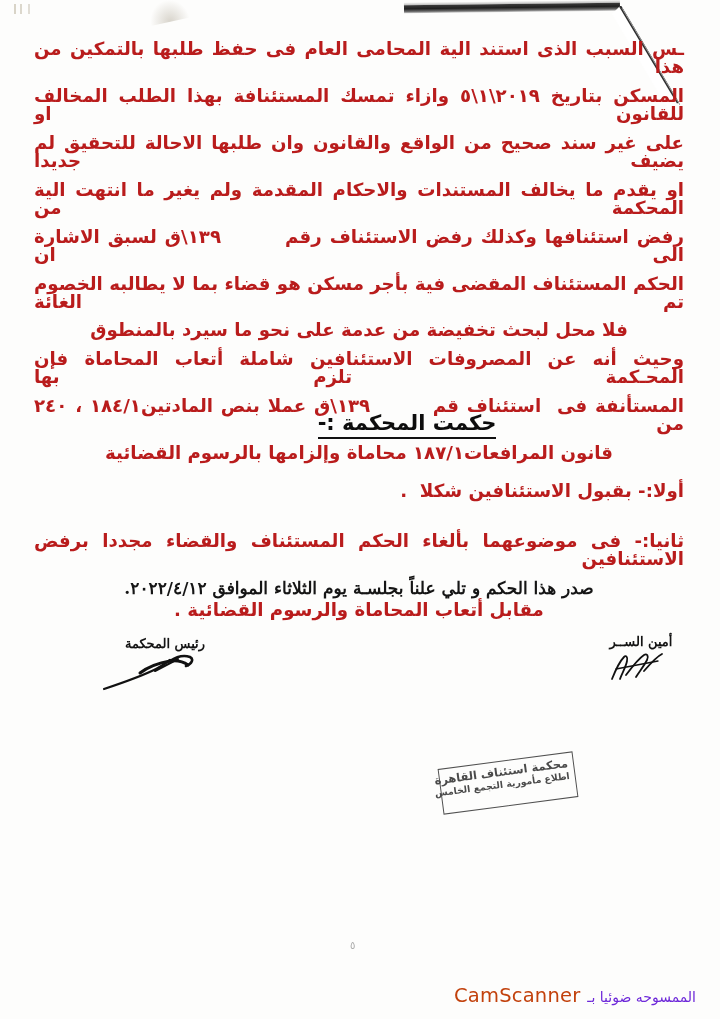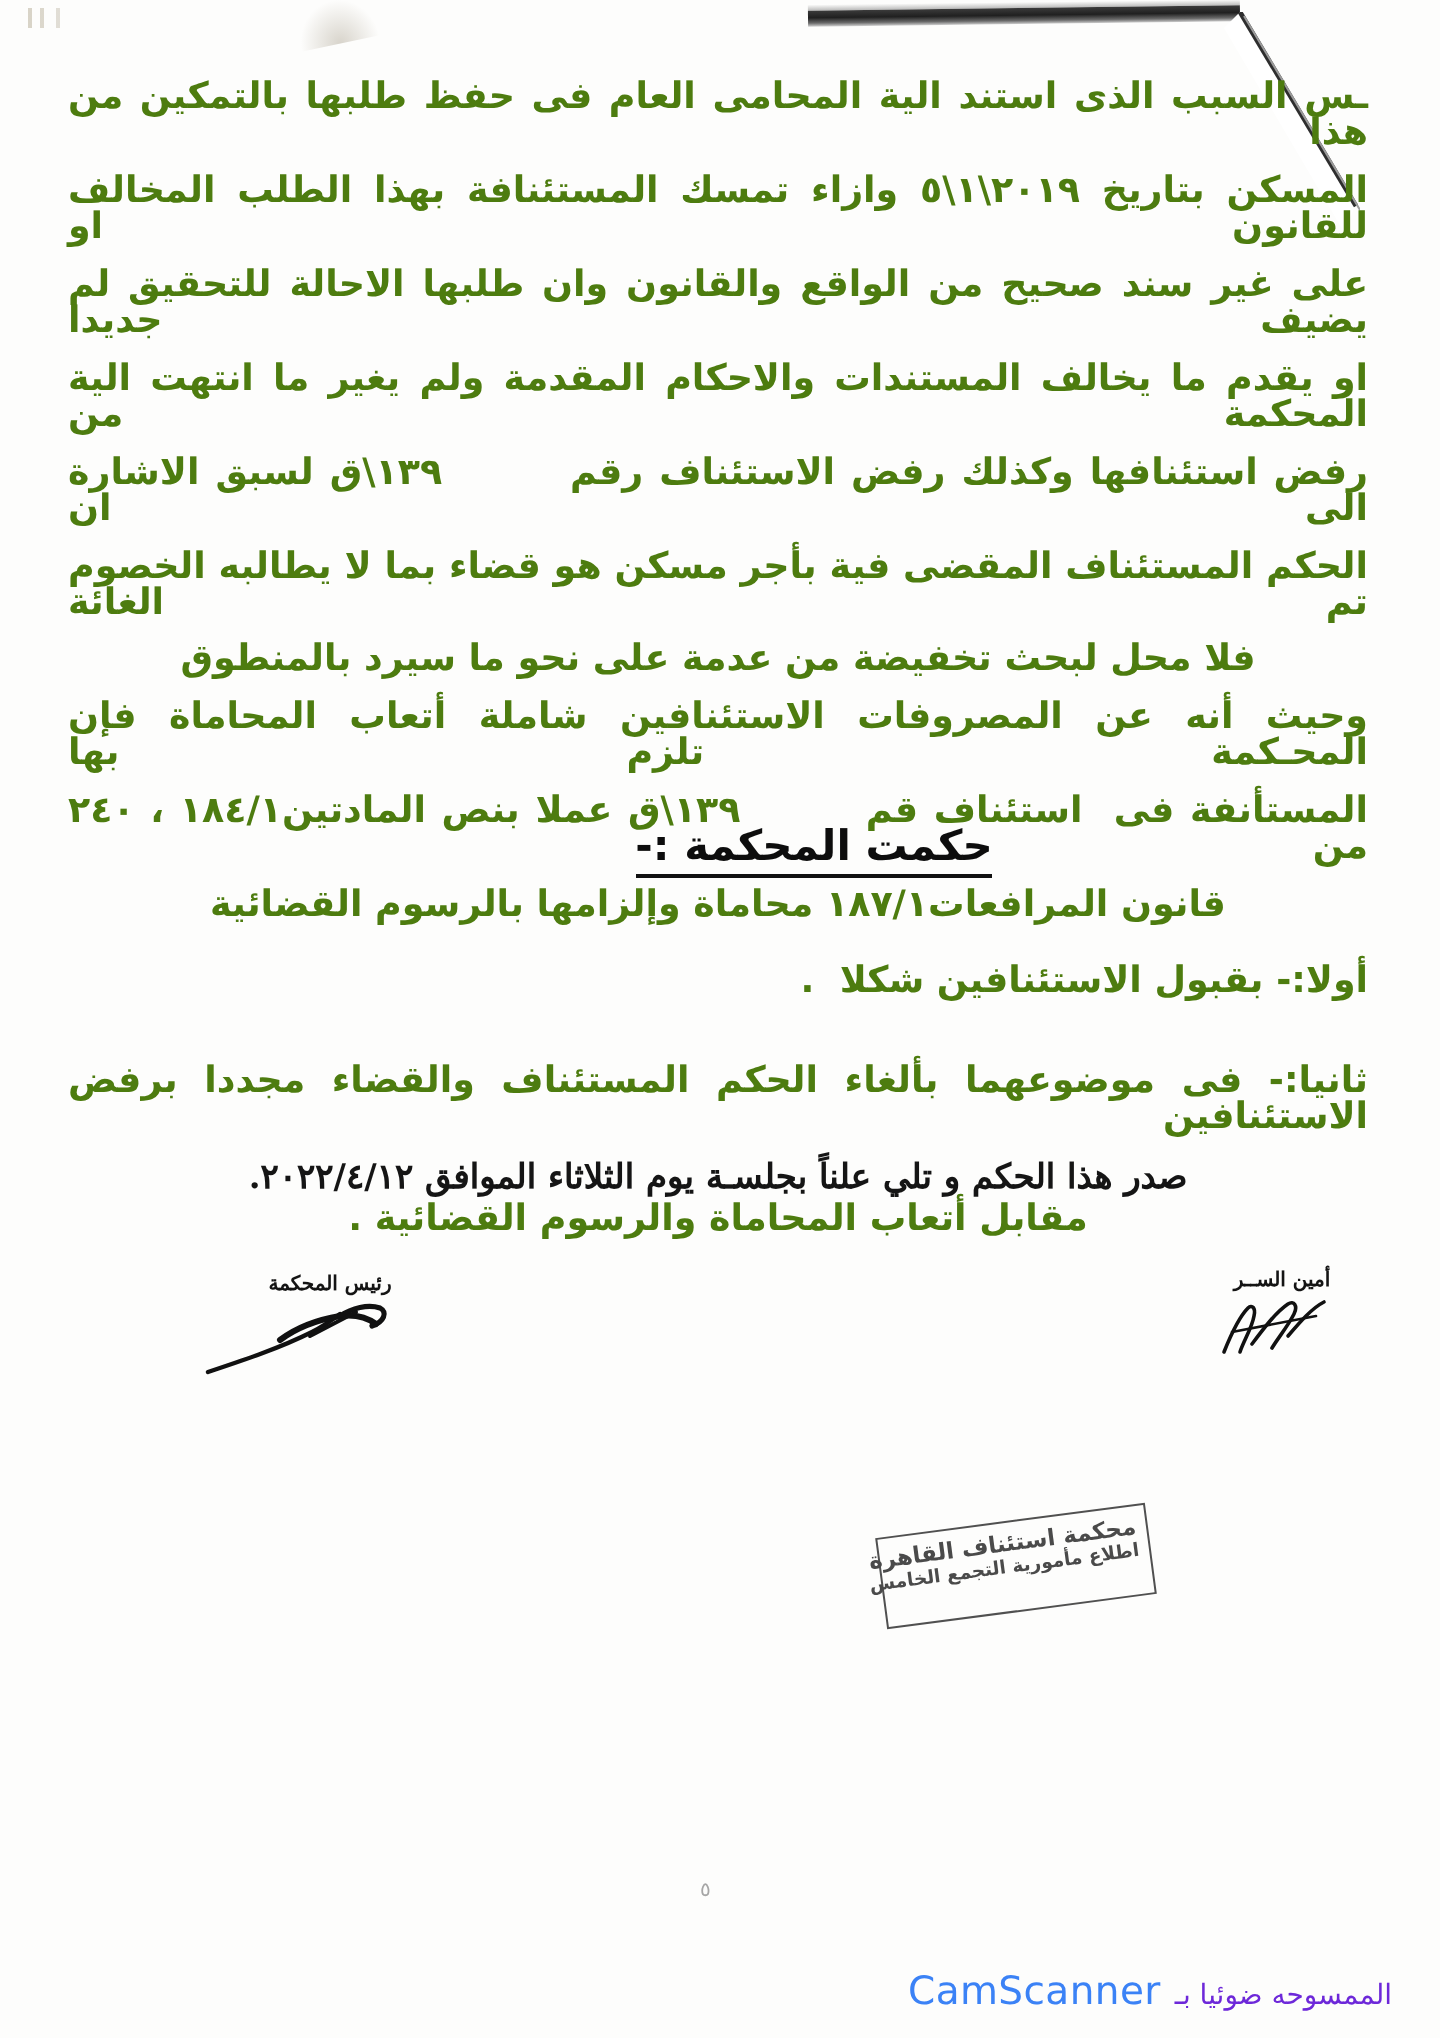--- a/index.html
+++ b/index.html
@@ -67,21 +67,21 @@
   }
   .para-line {
     font-size: 18.2px;
     line-height: 1.0;
     margin-bottom: 10.5px;
     text-align: justify;
     text-align-last: justify;
     letter-spacing: 0px;
     white-space: pre-wrap;
     font-weight: 600;
-    color: #4d7c0f;
+    color: #b91c1c;
     -webkit-font-smoothing: none;
   }
   .para-line.rt { text-align: right; text-align-last: right; }
   .para-line.ct { text-align: center; text-align-last: center; }
 
   
   .heading-block {
     position: absolute;
     left: 34px; right: 36px;
   }
@@ -124,21 +124,21 @@
     font-family: "DejaVu Serif", "Liberation Serif", serif;
     font-size: 17px;
     font-weight: 700;
     color: #151515;
   }
 
   
   .sig-block { position: absolute; }
   .sig-label {
     font-family: "DejaVu Serif", "Liberation Serif", serif;
-    font-size: 10px;
+    font-size: 13px;
     font-weight: 700;
     color: #141414;
     white-space: nowrap;
   }
   .sig-president { left: 0; top: 636px; width: 330px; text-align: center; }
   .sig-clerk { right: 14px; top: 634px; width: 130px; text-align: center; }
   .sig-mark { margin-top: 2px; height: 40px; }
   .sig-mark svg { display: block; margin: 0 auto; }
 
   
@@ -187,21 +187,21 @@
   }
   .footer-ar {
     font-family: "DejaVu Sans", "Liberation Sans", sans-serif;
     font-size: 14px;
     color: #6d28d9;
     font-weight: 500;
   }
   .footer-brand {
     font-family: "DejaVu Sans", "Liberation Sans", sans-serif;
     font-size: 19.5px;
-    color: #3b82f6;
+    color: #c2410c;
     letter-spacing: .2px;
     direction: ltr;
   }
 </style>
 </head>
 <body>
 
 <div class="page">
 
   <div class="scan-noise-top-left"></div>

